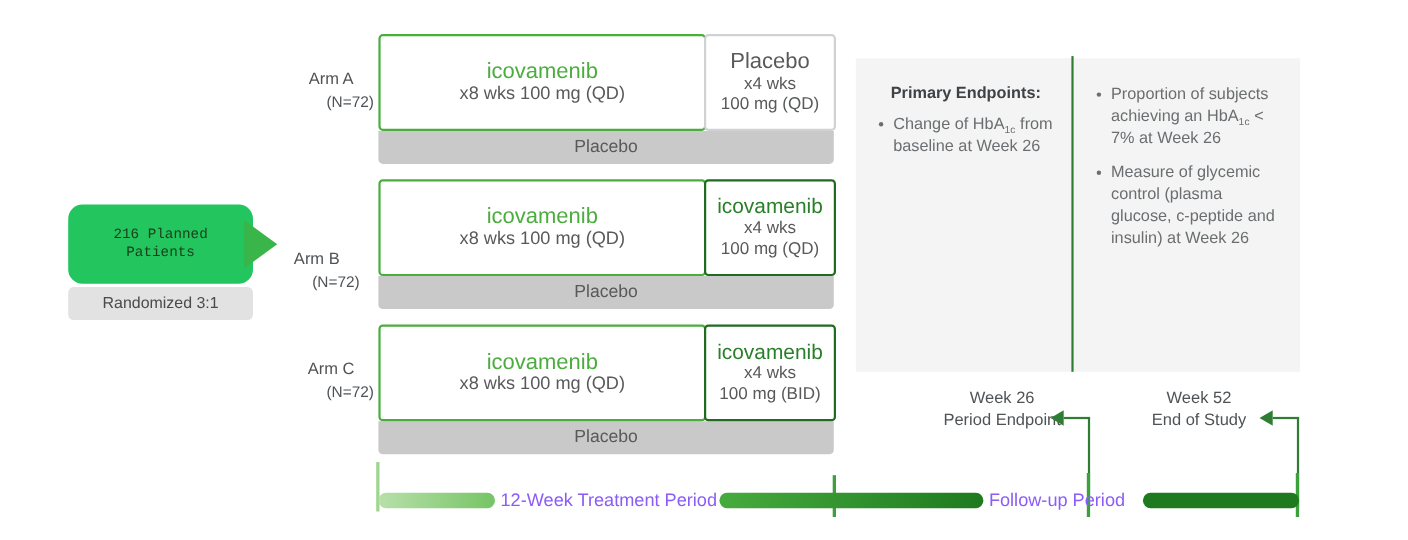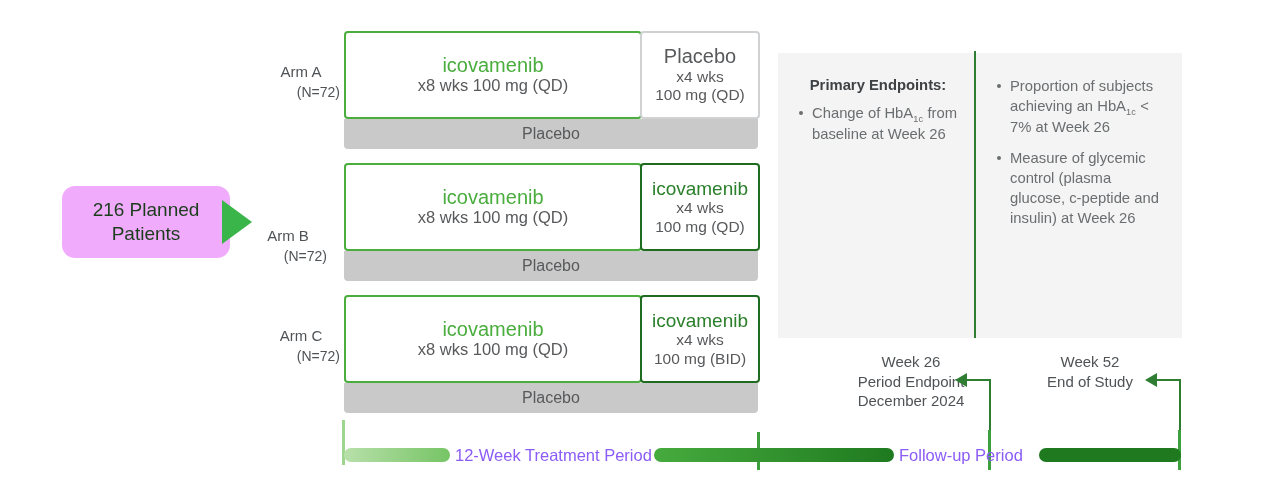--- a/index.html
+++ b/index.html
@@ -9,23 +9,23 @@
     font-family:"Liberation Sans","DejaVu Sans",sans-serif;
     color:#58595b;
     overflow:hidden;
   }
   #stage{position:relative;width:1280px;height:491px;}
 
   
   .callout-wrap{position:absolute;left:62px;top:186px;width:196px;height:72px;}
   .callout{
     position:absolute;left:0;top:0;width:168px;height:72px;
-    background:#f0abfc;border-radius:13px;
+    background:#22c55e;border-radius:13px;
     display:flex;align-items:center;justify-content:center;text-align:center;
-    color:#1b3d1b;font-size:19px;line-height:1.28;
+    color:#1b3d1b;font-size:13px;line-height:1.28;font-family:Liberation Mono, monospace;
   }
   .callout-tail{
     position:absolute;left:160px;top:14px;width:0;height:0;
     border-top:22px solid transparent;border-bottom:22px solid transparent;
     border-left:30px solid #3ab54a;
   }
   .rand-box{
     position:absolute;left:62px;top:261px;width:168px;height:30px;
     background:#e2e2e2;border-radius:5px;
     display:flex;align-items:center;justify-content:center;
@@ -118,20 +118,21 @@
 
   <div class="callout-wrap">
     <div class="callout">
       <div>
         <div>216 Planned</div>
         <div>Patients</div>
       </div>
     </div>
     <div class="callout-tail"></div>
   </div>
+  <div class="rand-box">Randomized 3:1</div>
 
   <div class="arm-label" style="left:262px;top:62px;">
     <div>Arm A</div>
     <div class="sub">(N=72)</div>
   </div>
   <div class="arm-row" style="top:31px;">
     <div class="tx-strip">
       <div class="tx-main">
         <div class="drug">icovamenib</div>
         <div class="dose">x8 wks 100 mg (QD)</div>
@@ -197,21 +198,20 @@
       <ul class="ep-list">
         <li><span>Proportion of subjects achieving an HbA</span><span class="sub1c">1c</span><span> &lt; 7% at Week 26</span></li>
         <li><span>Measure of glycemic control (plasma glucose, c-peptide and insulin) at Week 26</span><span class="sub1c"></span><span></span></li>
       </ul>
     </div>
   </div>
 
   <div class="milestone" style="left:816px;top:352px;width:190px;">
     <div>Week 26</div>
     <div>Period Endpoint</div>
-    <div>December 2024</div>
   </div>
   <div class="milestone" style="left:995px;top:352px;width:190px;">
     <div>Week 52</div>
     <div>End of Study</div>
   </div>
 
   <div class="elbow" style="left:955px;top:373px;width:40px;height:88px;">
     <div class="v" style="left:34px;top:7px;height:81px;"></div>
     <div class="h" style="left:12px;top:6px;width:24px;"></div>
     <div class="head" style="left:0px;top:0px;"></div>

